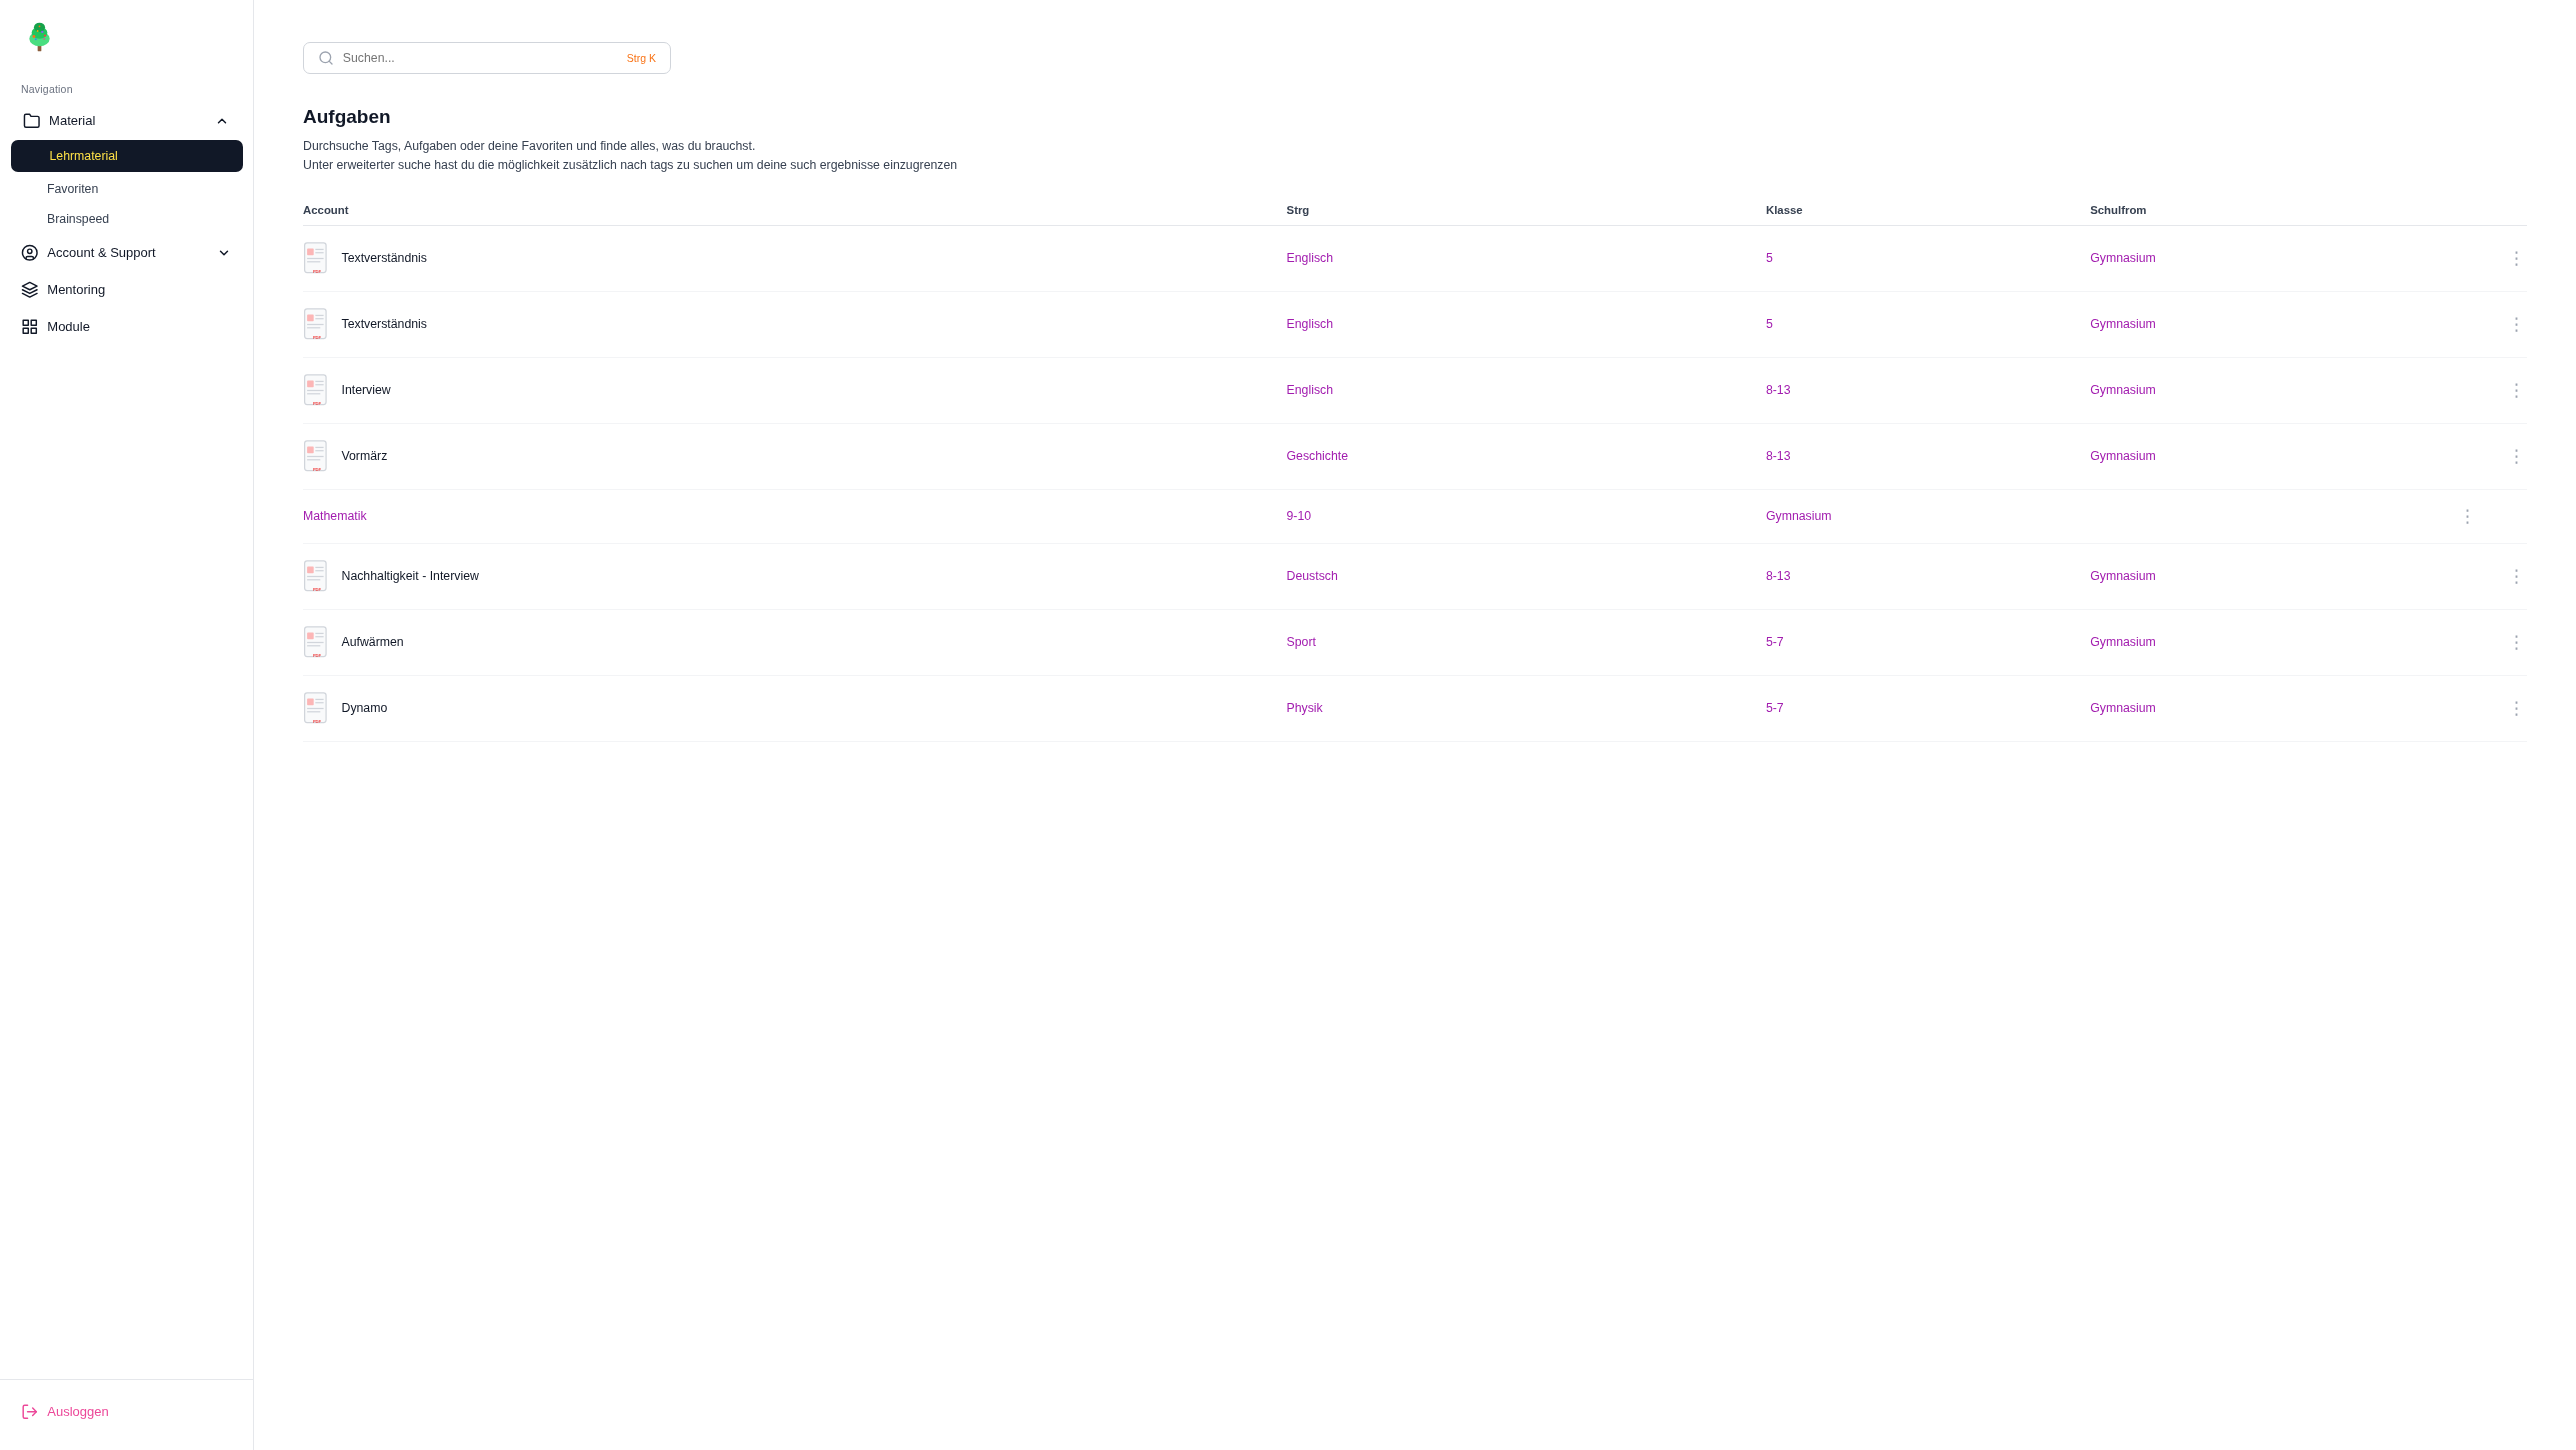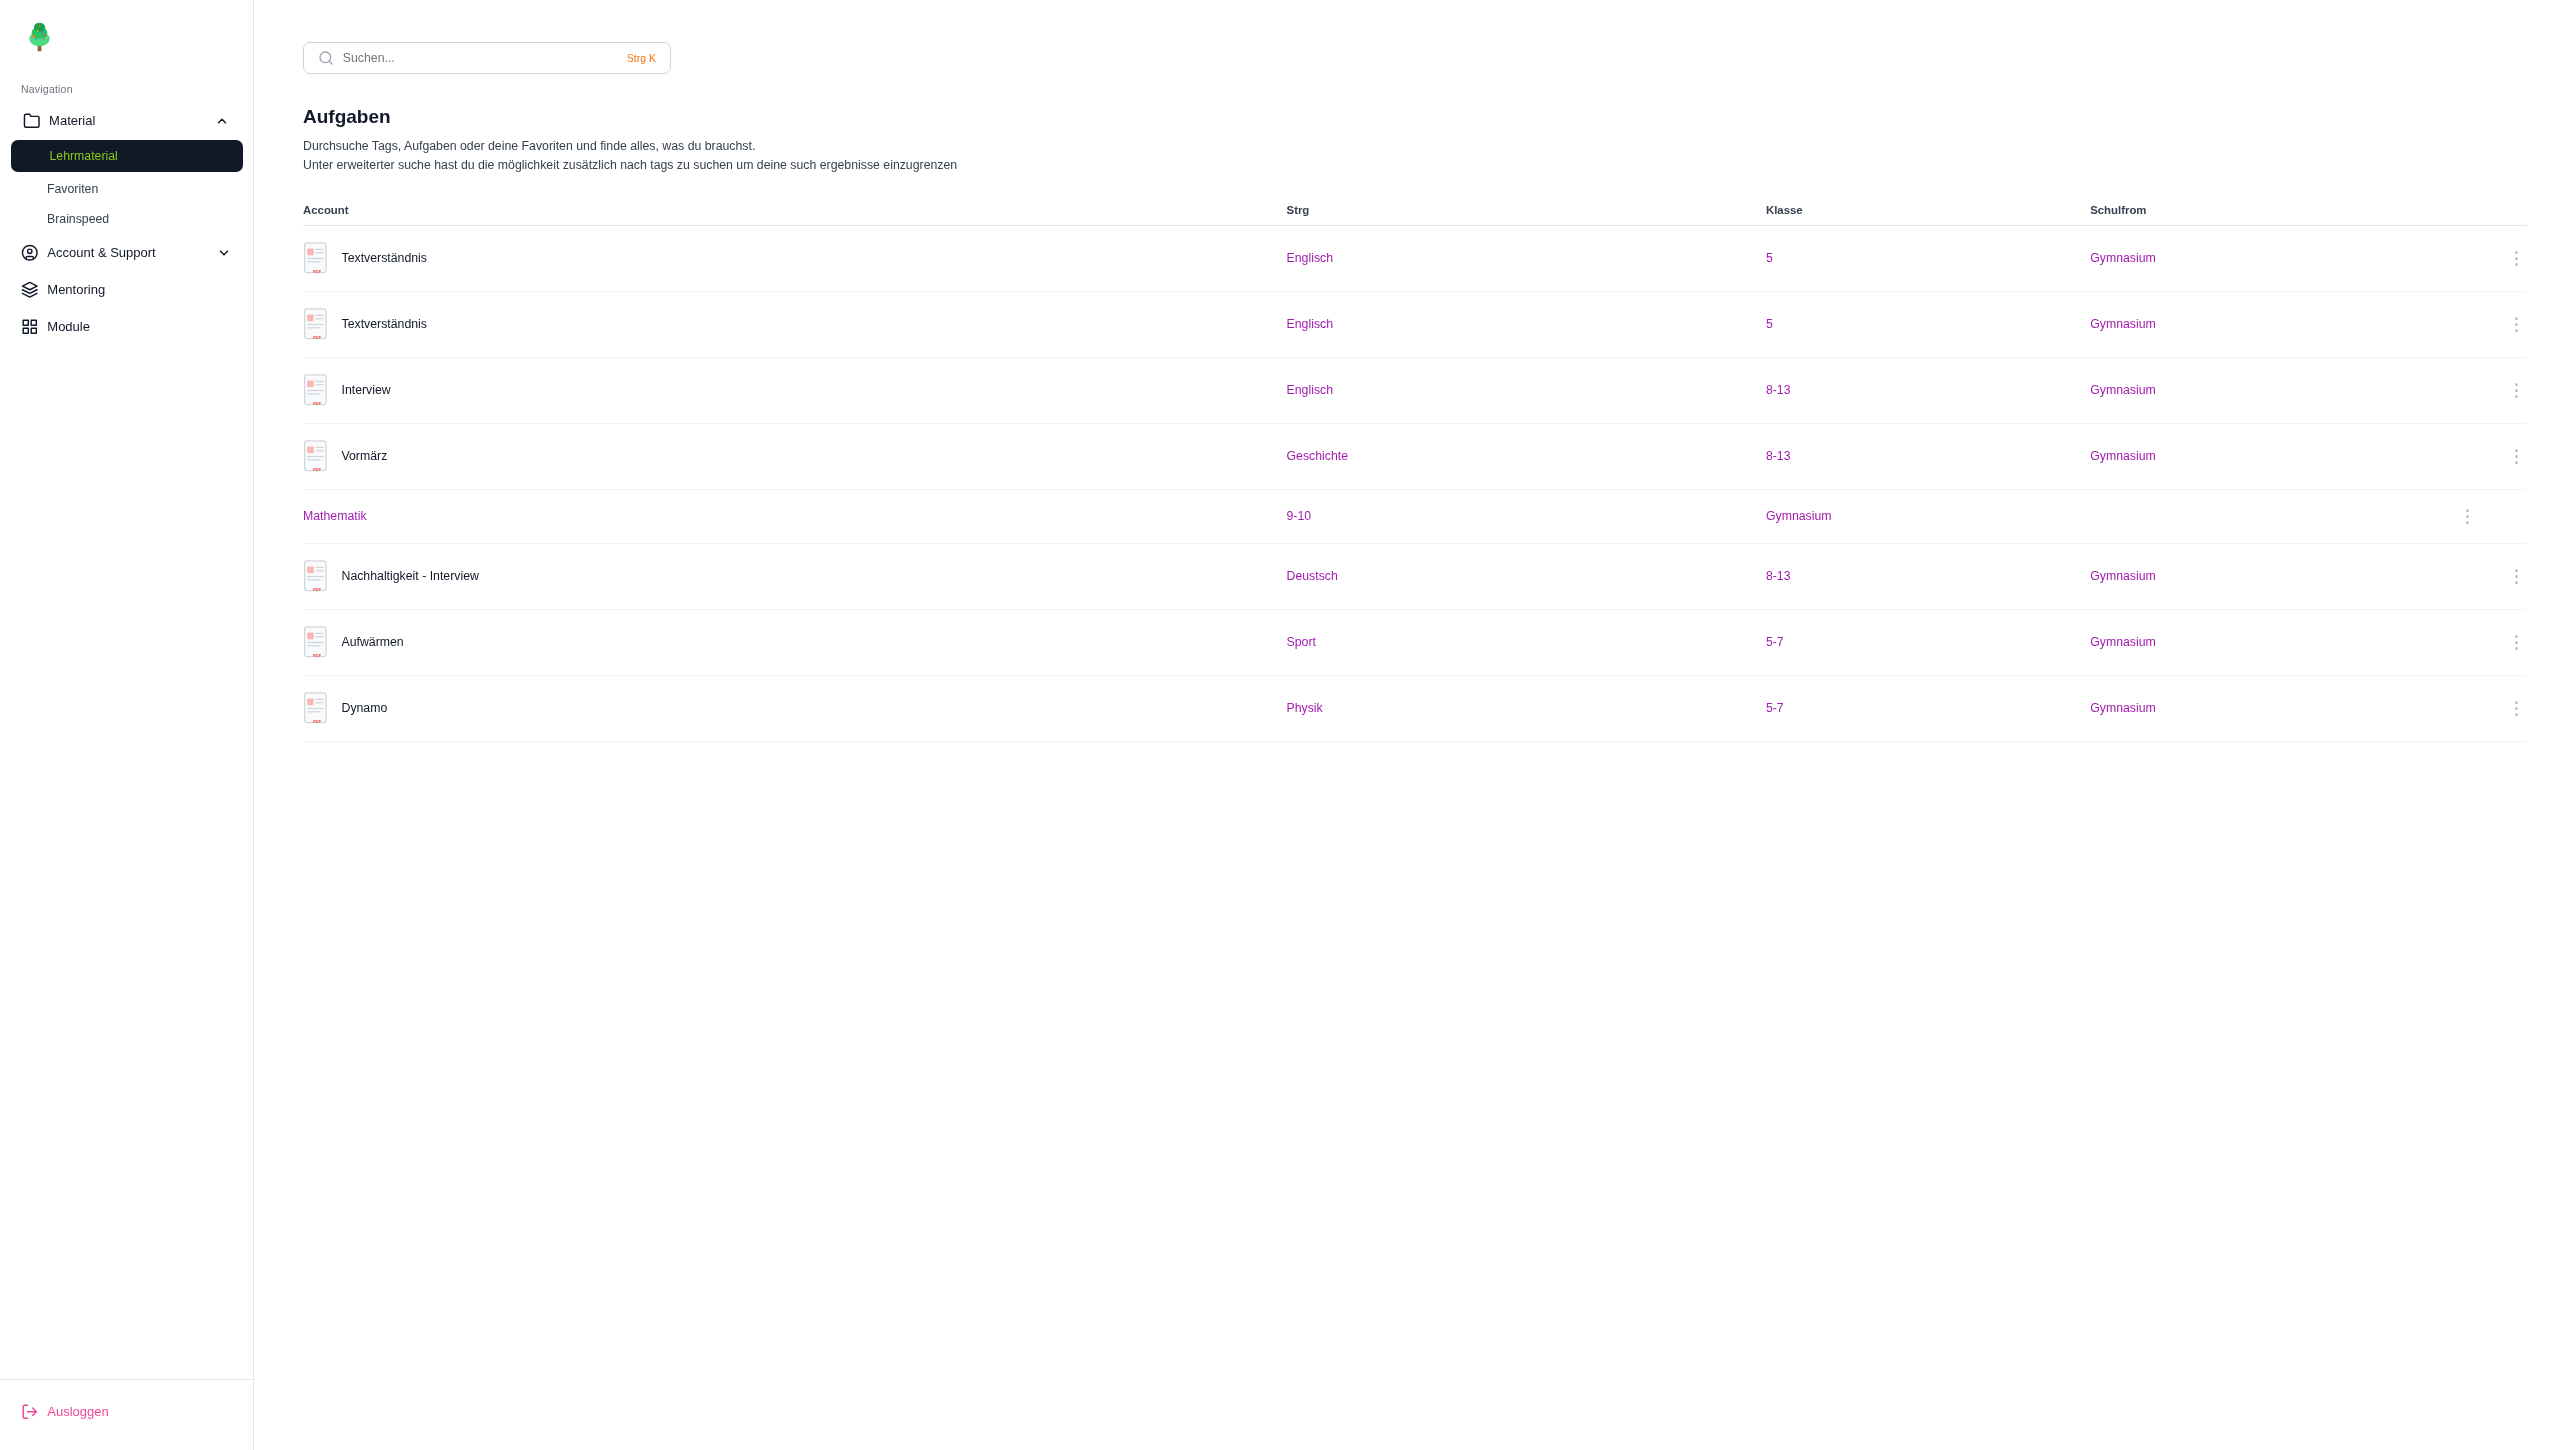--- a/index.html
+++ b/index.html
@@ -222,21 +222,21 @@
         </svg>
       </span>
       <span class="nav-item-label">Material</span>
       <span class="nav-item-chevron">
         <svg width="14" height="14" viewBox="0 0 24 24" fill="none" stroke="currentColor" stroke-width="2.5" stroke-linecap="round" stroke-linejoin="round">
           <polyline points="18 15 12 9 6 15"></polyline>
         </svg>
       </span>
     </div>
 
-    <div class="nav-sub-item" style="background:#111827; color:#84cc16; margin:1.8px 10.5px; border-radius:7px; padding:8.8px 12.3px 8.8px 39px;text-align:center;">
+    <div class="nav-sub-item" style="background:#111827; color:#fde047; margin:1.8px 10.5px; border-radius:7px; padding:8.8px 12.3px 8.8px 39px;text-align:center;">
       <span>Lehrmaterial</span>
     </div>
     <div class="nav-sub-item">
       <span>Favoriten</span>
     </div>
     <div class="nav-sub-item">
       <span>Brainspeed</span>
     </div>
 
     <div class="nav-item" style="margin: 1.8px 0; padding: 8.8px 21px;">

